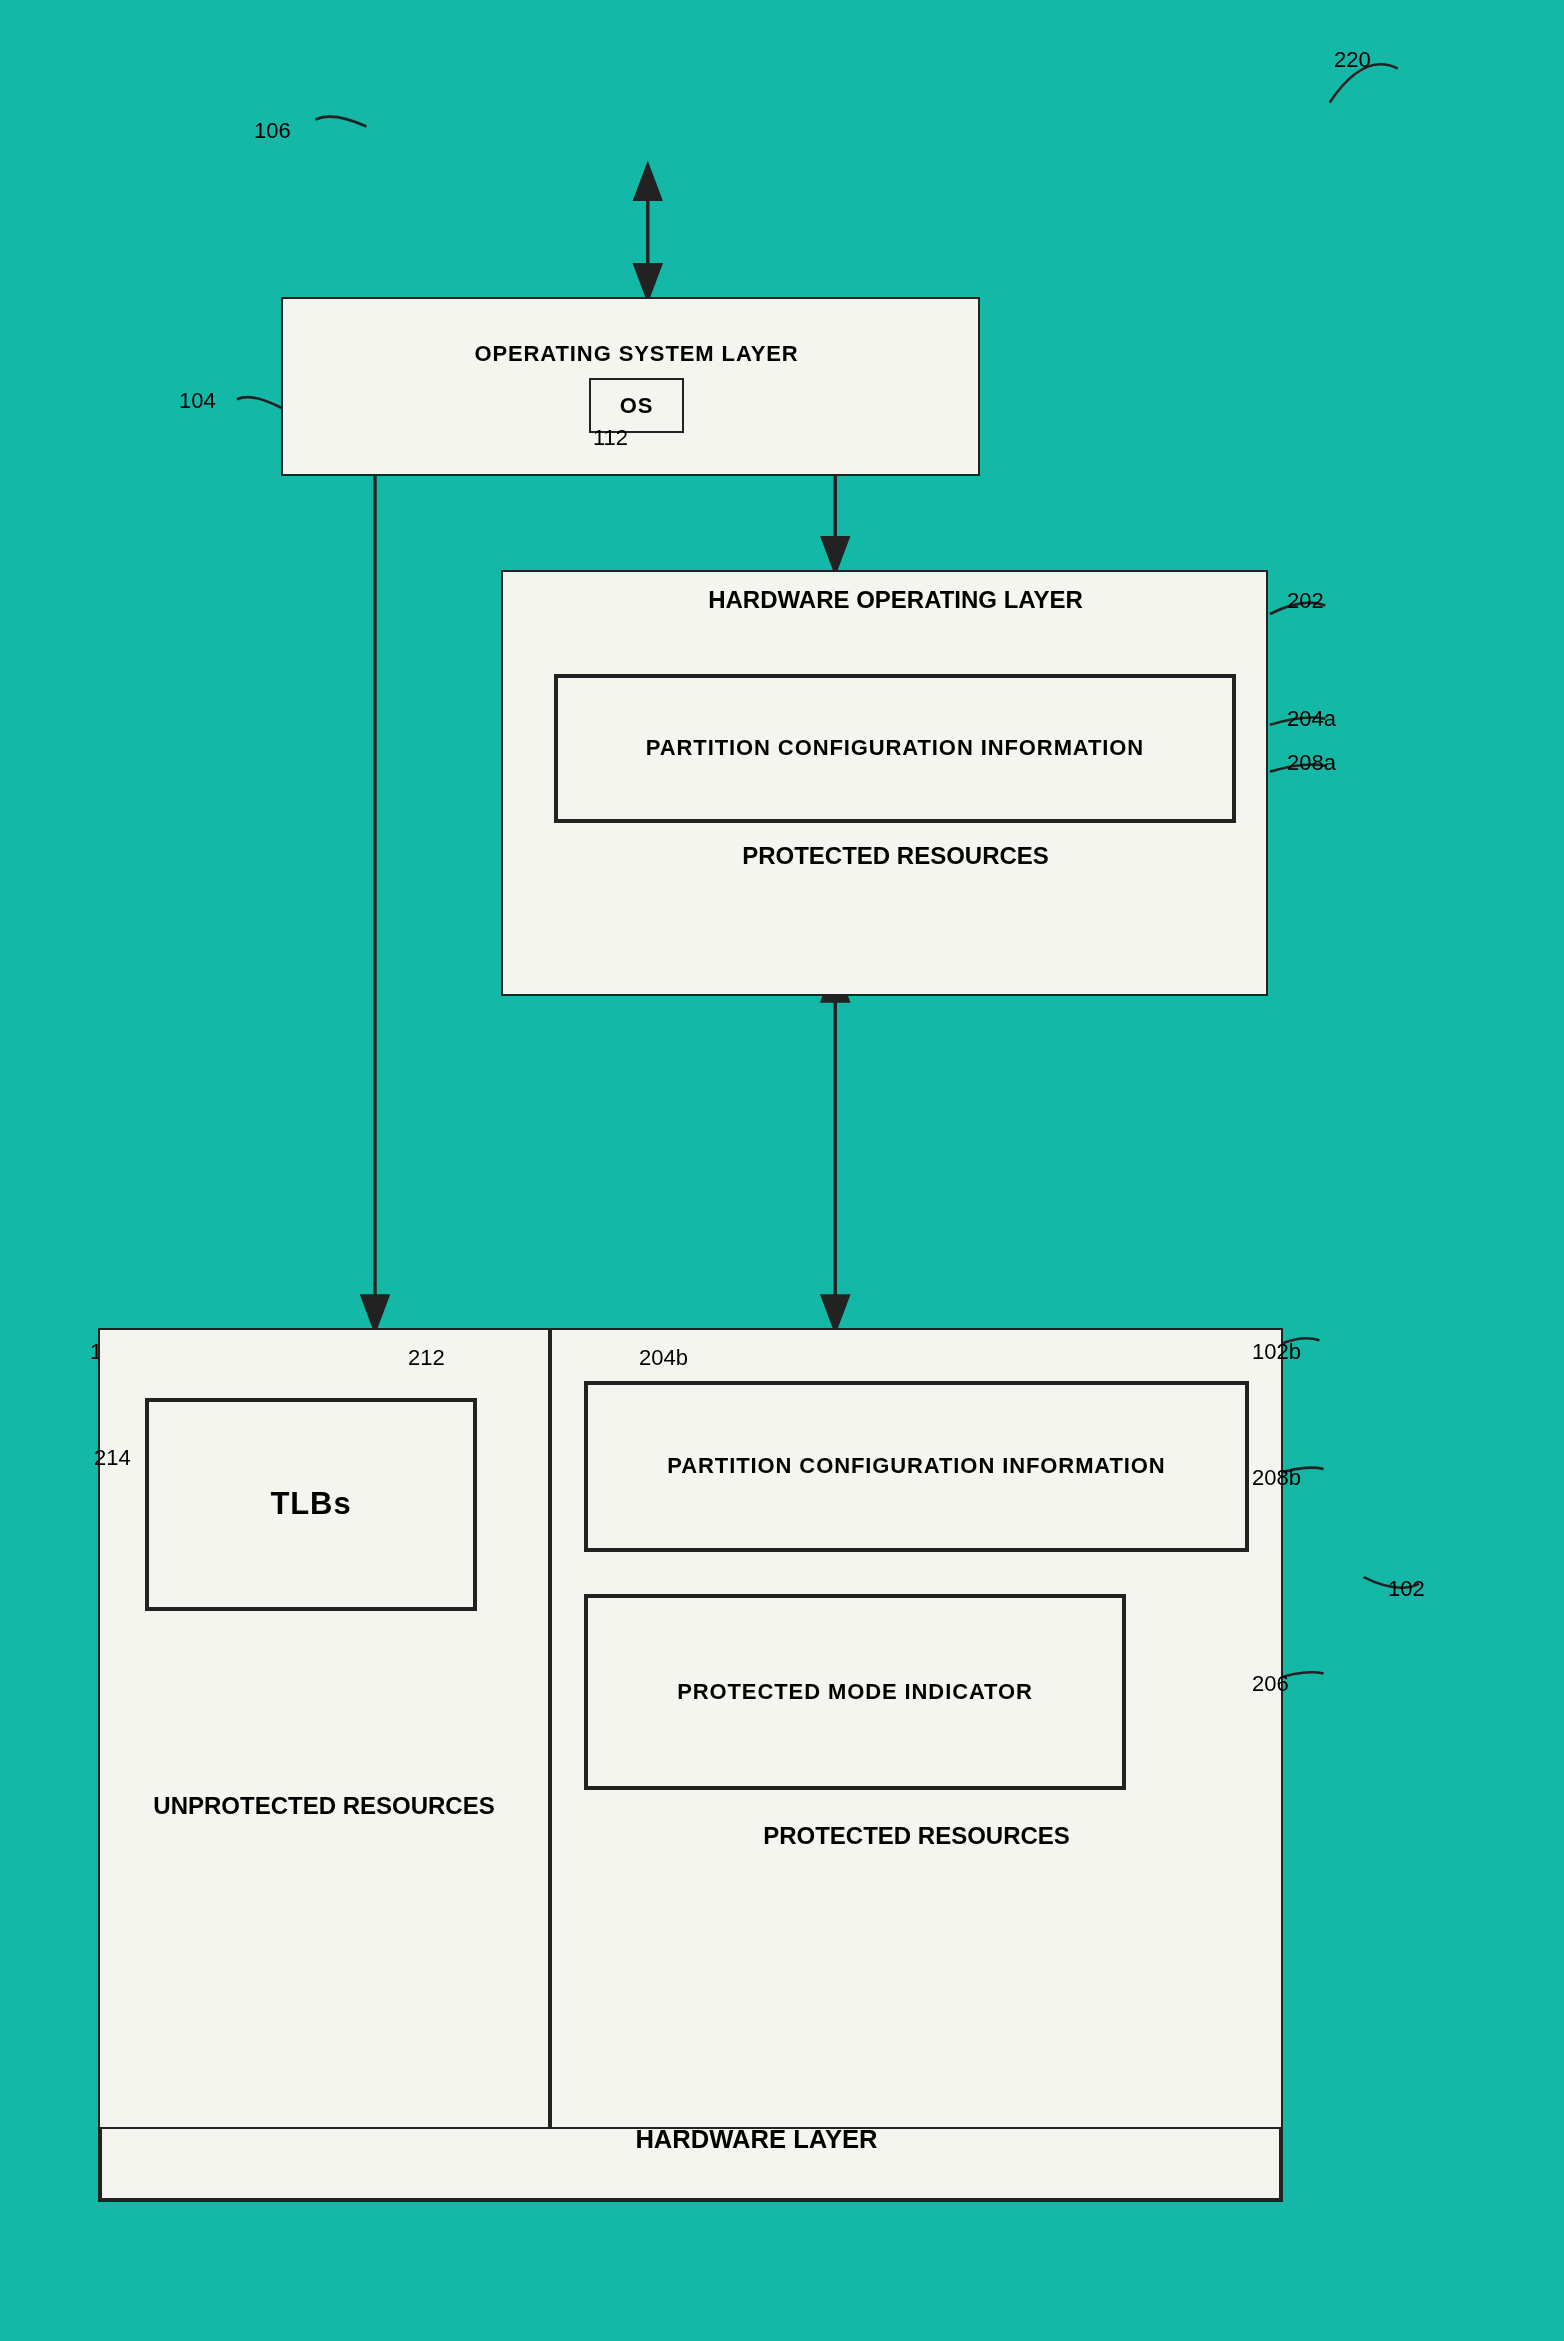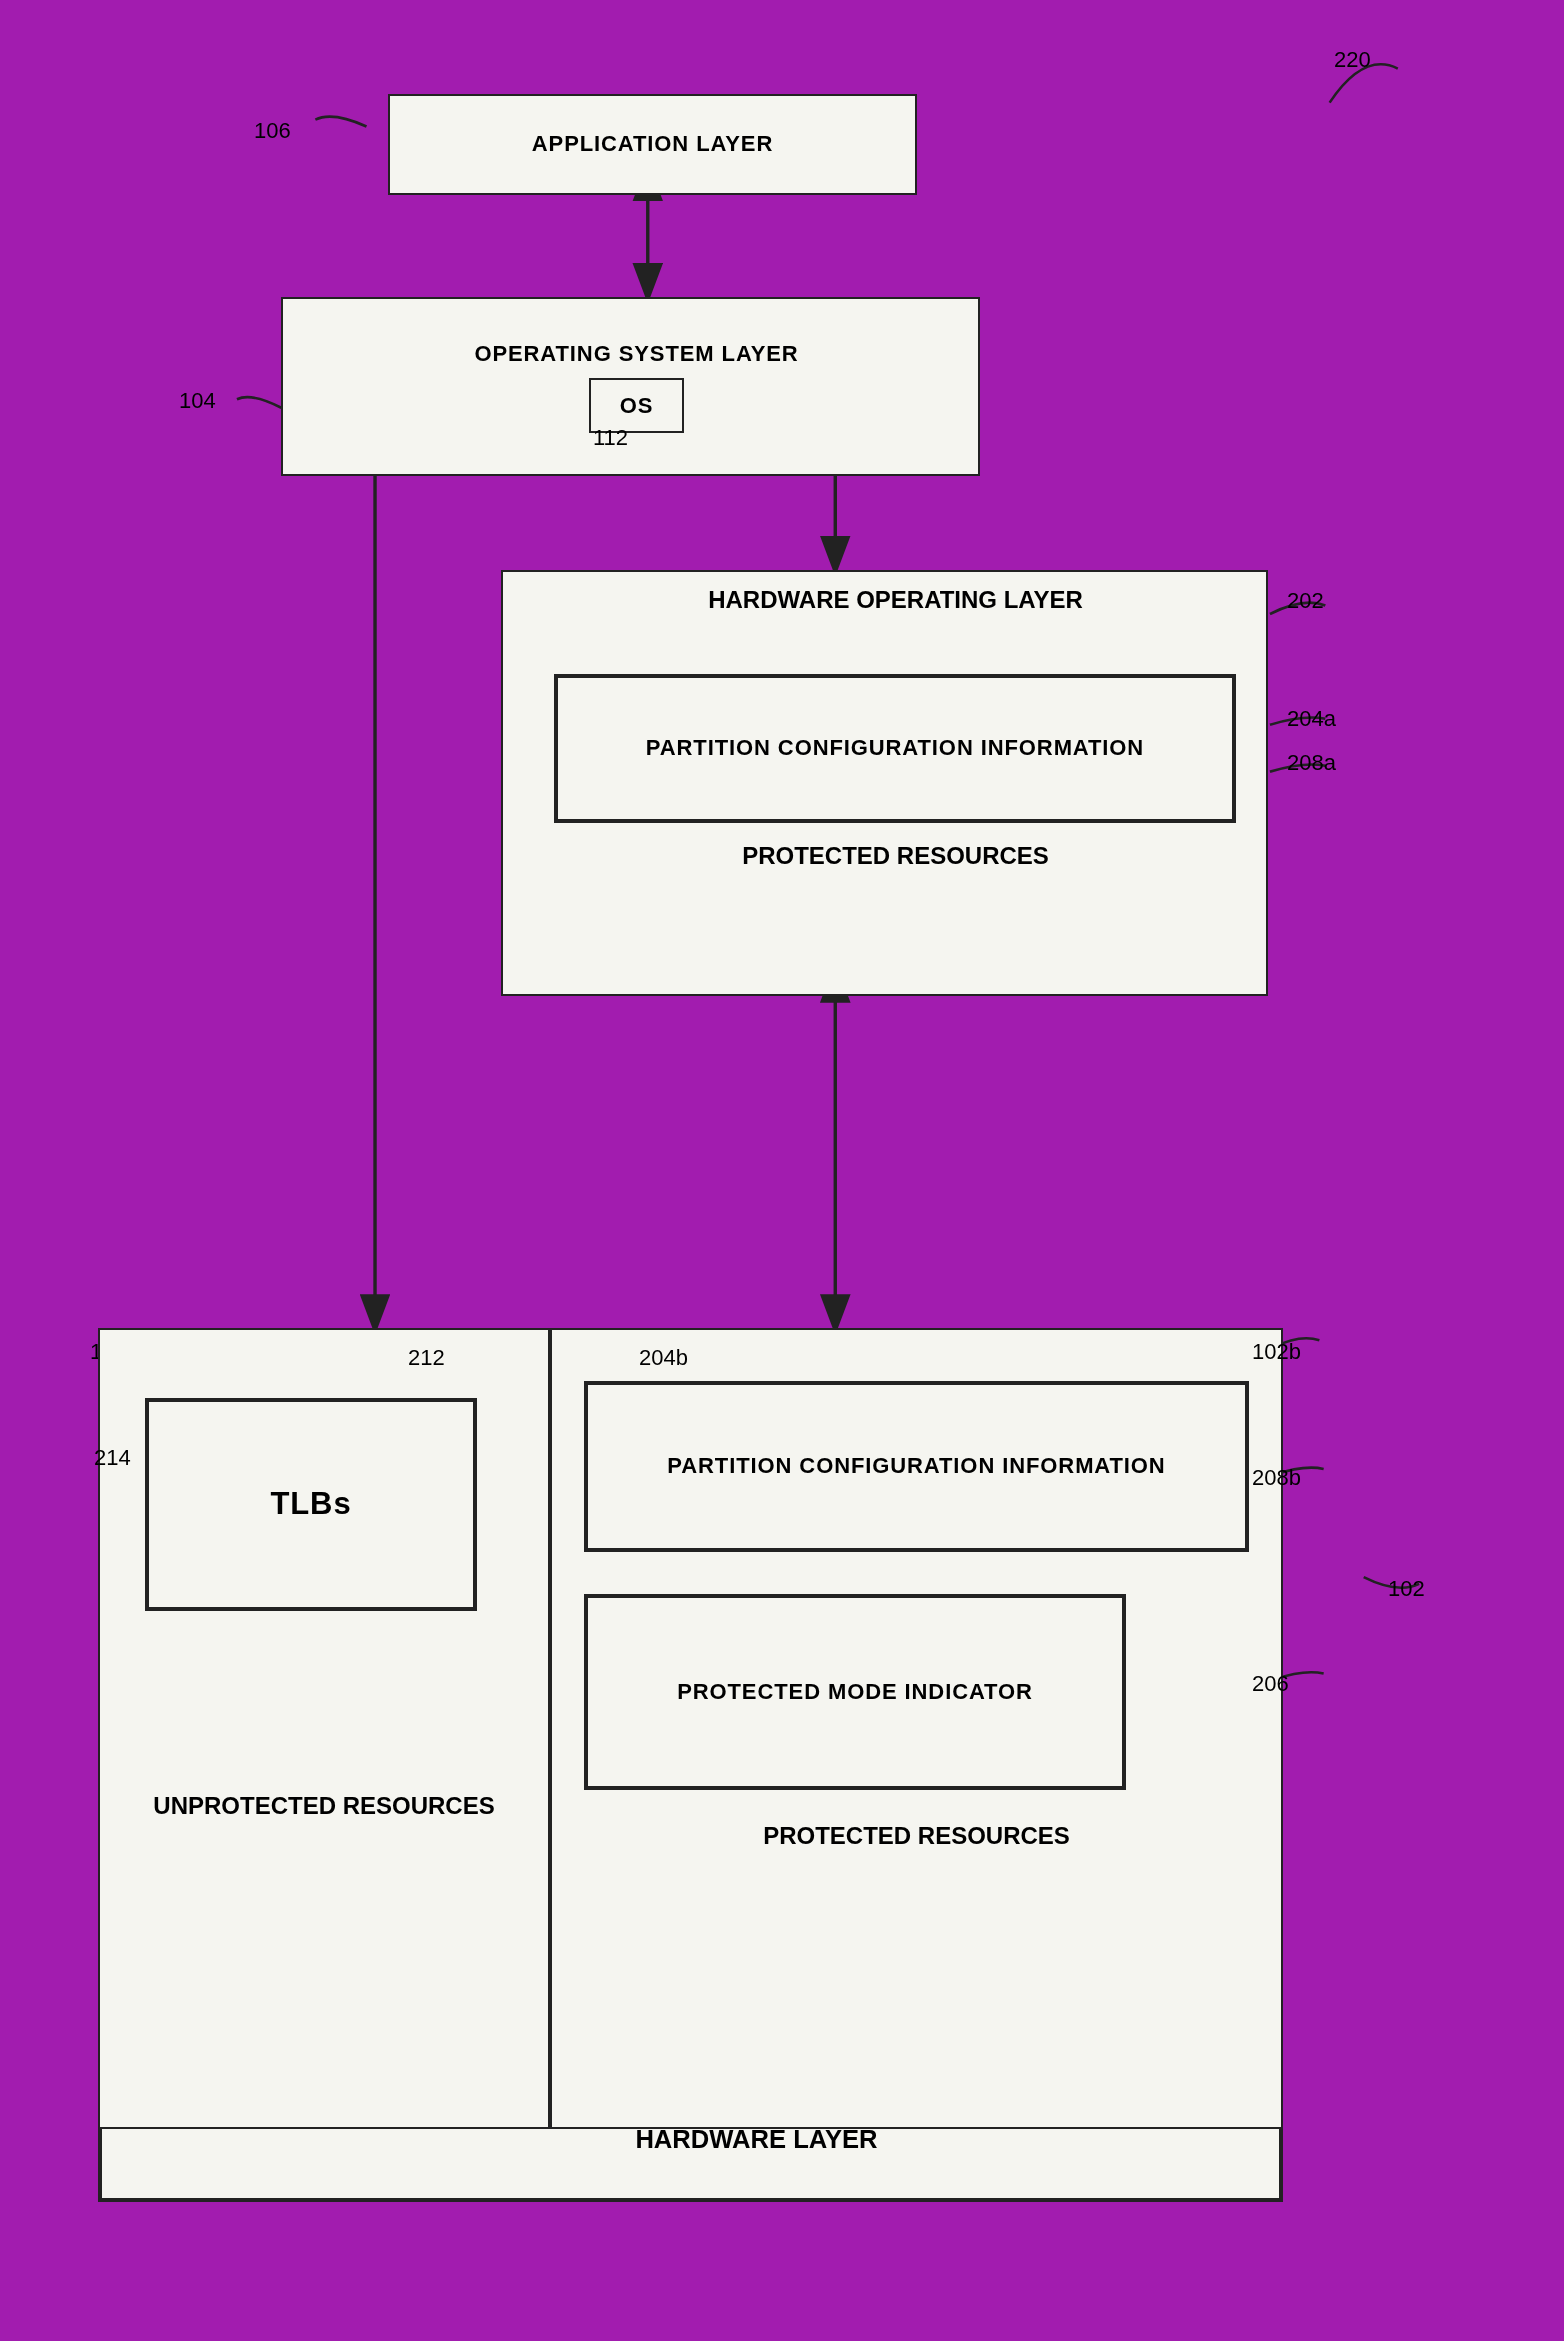--- a/index.html
+++ b/index.html
@@ -9,21 +9,21 @@
       width: 1564px;
       min-height: 2342px;
       position: relative;
       overflow: hidden;
     }
 
     .diagram-container {
       position: relative;
       width: 1564px;
       height: 2342px;
-      background: #a21caf;
+      background: #14b8a6;
     }
 
     
     .box {
       position: absolute;
       border: 2.6px solid #222;
       background: #f5f5f0;
       display: flex;
       align-items: center;
       justify-content: center;
@@ -118,23 +118,20 @@
 
     <path d="M 1495 1730 Q 1530 1718 1553 1723" stroke="#222" stroke-width="3" fill="none"></path>
 
     <path d="M 1495 1970 Q 1530 1958 1553 1963" stroke="#222" stroke-width="3" fill="none"></path>
 
     <path d="M 1600 1850 Q 1640 1870 1665 1858" stroke="#222" stroke-width="3" fill="none"></path>
   </svg>
 
   <div class="ref-label" style="top:47px; left:1334px;">220</div>
 
-  <div class="box" style="top:94px; left:388px; width:529px; height:101px;">
-    <span class="box-label">APPLICATION LAYER</span>
-  </div>
 
   <div class="ref-label" style="top:118px; left:254px;">106</div>
 
   <div class="box" style="top:297px; left:281px; width:699px; height:179px;">
     <div style="display:flex; flex-direction:column; align-items:center; width:100%;margin-left:12px;">
       <span class="box-label" style="margin-bottom:10.2px;">OPERATING SYSTEM LAYER</span>
 
       <div class="box" style="position:relative; width:95px; height:55px; left:0; top:0; font-size:22px;">
         <span>OS</span>
       </div>

